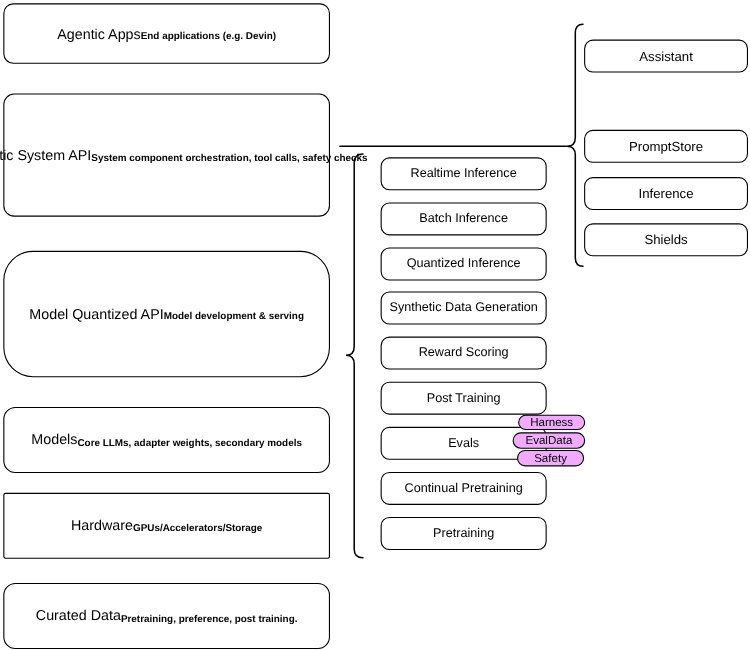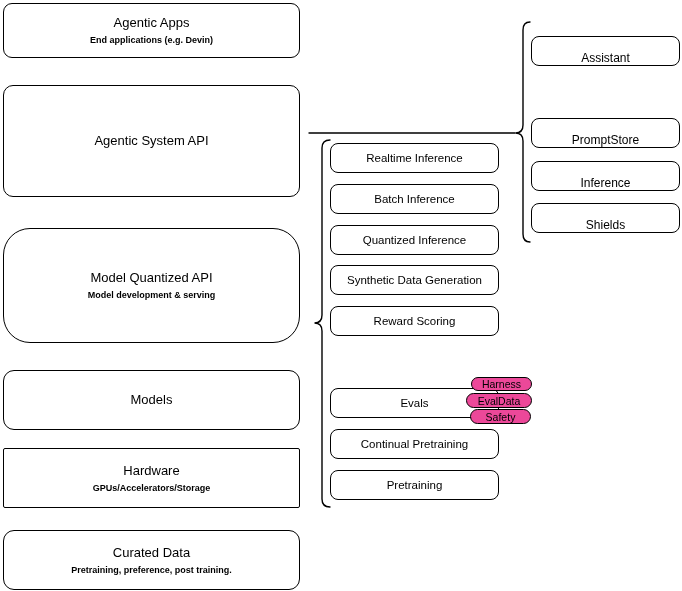--- a/index.html
+++ b/index.html
@@ -23,21 +23,21 @@
     width: 682px;
     height: 591px;
     pointer-events: none;
   }
   .node {
     position: absolute;
     box-sizing: border-box;
     background: #ffffff;
     border: 1.4px solid #000000;
     display: flex;
-    flex-direction: column;
+    flex-direction: row;
     align-items: center;
     justify-content: center;
     text-align: center;
   }
   .node .title {
     font-size: 13px;
     line-height: 16px;
     white-space: nowrap;
   }
   .node .subtitle {
@@ -50,26 +50,26 @@
   .big {
     left: 3px;
     width: 297px;
   }
   .small {
     height: 30px;
     border-radius: 8px;
     font-size: 11.5px;
     white-space: nowrap;
   }
-  .mid   { left: 330px; width: 169px; text-align: right; }
-  .right { left: 531px; width: 149px; font-size: 12px; justify-content: flex-end; }
+  .mid   { left: 346px; width: 151px; text-align: right; }
+  .right { left: 531px; width: 149px; font-size: 12px; }
   .pill {
     position: absolute;
     box-sizing: border-box;
-    background: #ec4899;
+    background: #f0abfc;
     border: 1.2px solid #000000;
     border-radius: 8px;
     display: flex;
     align-items: center;
     justify-content: center;
     font-size: 10.5px;
     white-space: nowrap;
     z-index: 5;
   }
 </style>
@@ -84,29 +84,31 @@
     <path d="M 530 22 Q 523 22 523 30 L 523 125 Q 523 133 515.5 133 Q 523 133 523 141 L 523 234 Q 523 242 530 242" stroke="#000000" stroke-width="1.4" fill="none" stroke-linecap="round"></path>
   </svg>
 
   <div class="node big" style="top:3px;height:55px;border-radius:9px">
     <div class="title">Agentic Apps</div>
     <div class="subtitle">End applications (e.g. Devin)</div>
   </div>
 
   <div class="node big" style="top:85px;height:112px;border-radius:10px">
     <div class="title">Agentic System API</div>
+    <div class="subtitle">System component orchestration, tool calls, safety checks</div>
   </div>
 
   <div class="node big" style="top:228px;height:115px;border-radius:27px">
     <div class="title">Model Quantized API</div>
     <div class="subtitle">Model development &amp; serving</div>
   </div>
 
   <div class="node big" style="top:370px;height:60px;border-radius:11px">
     <div class="title">Models</div>
+    <div class="subtitle">Core LLMs, adapter weights, secondary models</div>
   </div>
 
   <div class="node big" style="top:448px;height:60px;border-radius:2px">
     <div class="title">Hardware</div>
     <div class="subtitle">GPUs/Accelerators/Storage</div>
   </div>
 
   <div class="node big" style="top:530px;height:60px;border-radius:11px">
     <div class="title">Curated Data</div>
     <div class="subtitle">Pretraining, preference, post training.</div>
@@ -119,20 +121,23 @@
     <span>Batch Inference</span>
   </div>
   <div class="node small mid" style="top:225px">
     <span>Quantized Inference</span>
   </div>
   <div class="node small mid" style="top:265px">
     <span>Synthetic Data Generation</span>
   </div>
   <div class="node small mid" style="top:306px">
     <span>Reward Scoring</span>
+  </div>
+  <div class="node small mid" style="top:347px">
+    <span>Post Training</span>
   </div>
   <div class="node small mid" style="top:388px">
     <span>Evals</span>
   </div>
   <div class="node small mid" style="top:429px">
     <span>Continual Pretraining</span>
   </div>
   <div class="node small mid" style="top:470px">
     <span>Pretraining</span>
   </div>

